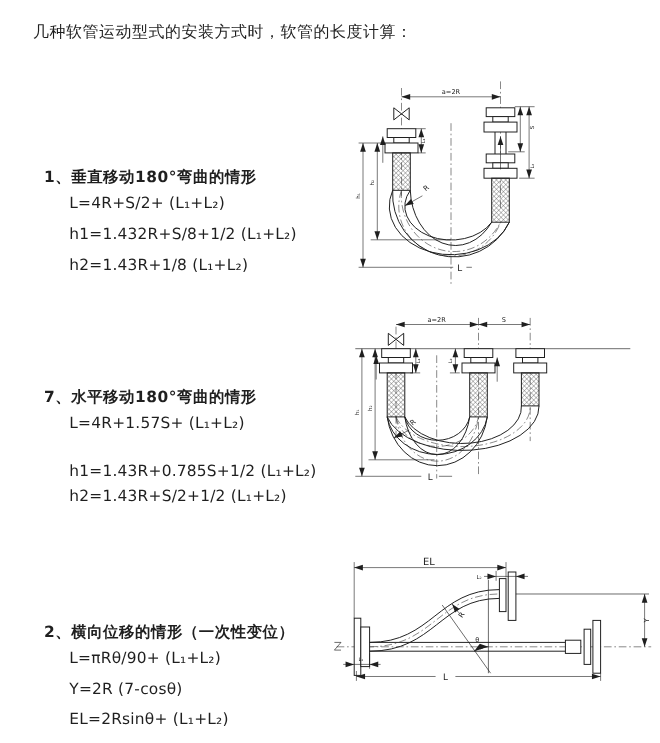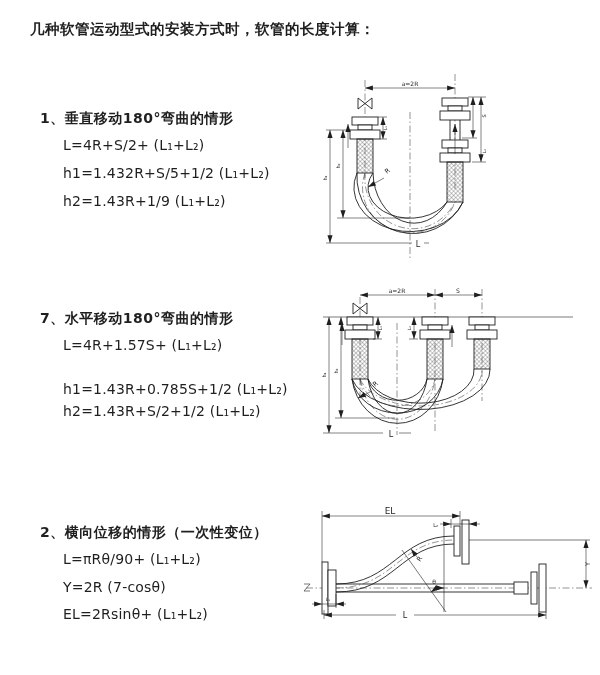--- a/index.html
+++ b/index.html
@@ -1,42 +1,42 @@
 <!DOCTYPE html>
 <html><head>
 <meta charset="utf-8">
 <style>
   html,body{margin:0;padding:0;}
   body{
     width:600px;height:675px;background:#ffffff;position:relative;overflow:hidden;
     font-family:"DejaVu Sans",sans-serif;color:#1f1f1f;
   }
   .abs{position:absolute;}
-  .doc-title{left:30px;top:20px;font-size:14.5px;font-weight:bold;letter-spacing:.5px;}
-  .sec-heading{font-size:14px;font-weight:bold;letter-spacing:.5px;}
-  .formula{font-size:14px;letter-spacing:.2px;}
+  .doc-title{left:30px;top:20px;font-size:14.5px;font-weight:normal;letter-spacing:.5px;}
+  .sec-heading{font-size:14px;font-weight:bold;letter-spacing:.5px;margin-top:42px;}
+  .formula{font-size:14px;letter-spacing:.2px;margin-top:40px;}
   svg{position:absolute;overflow:visible;}
   svg .ln{stroke:#1f1f1f;stroke-width:0.9;fill:none;}
   svg .thin{stroke:#1f1f1f;stroke-width:0.6;fill:none;}
   svg .dim{stroke:#1f1f1f;stroke-width:0.55;fill:none;}
   svg .cl{stroke:#3a3a3a;stroke-width:0.55;fill:none;stroke-dasharray:7 2.5 1.5 2.5;}
   svg .part{stroke:#1f1f1f;stroke-width:0.9;fill:#ffffff;}
   svg text{font-family:"DejaVu Sans",sans-serif;fill:#1f1f1f;}
   .t6{font-size:6px;} .t5{font-size:5px;} .t45{font-size:4.5px;} .t65{font-size:6.5px;}
   .t8{font-size:8px;} .t9{font-size:9px;}
 </style>
 </head>
 <body>
 
 <div class="abs doc-title">几种软管运动型式的安装方式时，软管的长度计算：</div>
 
 <div class="abs sec-heading" style="left:40px;top:110px">1、垂直移动180°弯曲的情形</div>
 <div class="abs formula" style="left:63px;top:137px">L=4R+S/2+ (L₁+L₂)</div>
-<div class="abs formula" style="left:63px;top:165px">h1=1.432R+S/5+1/2 (L₁+L₂)</div>
-<div class="abs formula" style="left:63px;top:193px">h2=1.43R+1/9 (L₁+L₂)</div>
+<div class="abs formula" style="left:63px;top:165px">h1=1.432R+S/8+1/2 (L₁+L₂)</div>
+<div class="abs formula" style="left:63px;top:193px">h2=1.43R+1/8 (L₁+L₂)</div>
 
 <div class="abs sec-heading" style="left:40px;top:310px">7、水平移动180°弯曲的情形</div>
 <div class="abs formula" style="left:63px;top:337px">L=4R+1.57S+ (L₁+L₂)</div>
 <div class="abs formula" style="left:63px;top:381px">h1=1.43R+0.785S+1/2 (L₁+L₂)</div>
 <div class="abs formula" style="left:63px;top:403px">h2=1.43R+S/2+1/2 (L₁+L₂)</div>
 
 <div class="abs sec-heading" style="left:40px;top:524px">2、横向位移的情形（一次性变位）</div>
 <div class="abs formula" style="left:63px;top:551px">L=πRθ/90+ (L₁+L₂)</div>
 <div class="abs formula" style="left:63px;top:579px">Y=2R (7-cosθ)</div>
 <div class="abs formula" style="left:63px;top:606px">EL=2Rsinθ+ (L₁+L₂)</div>

